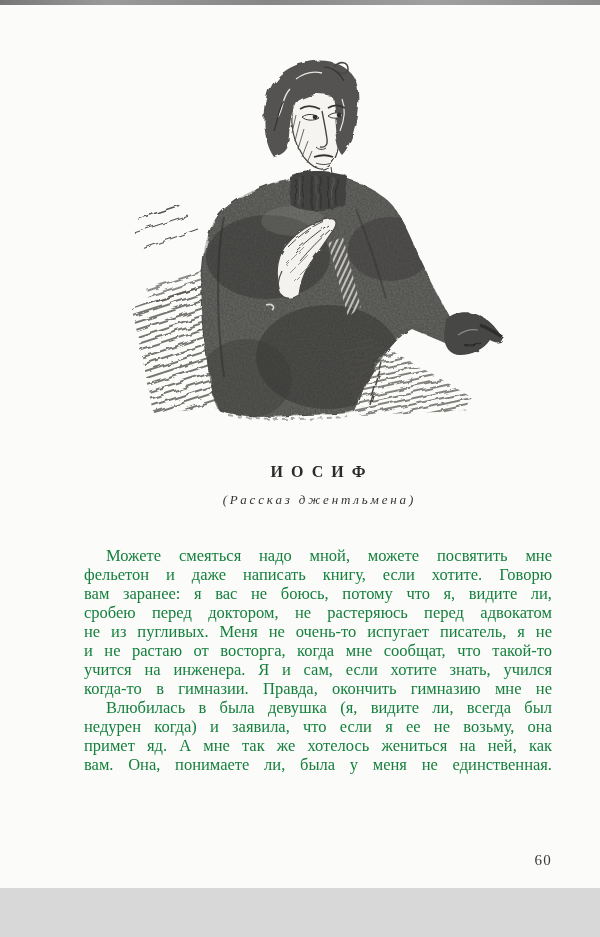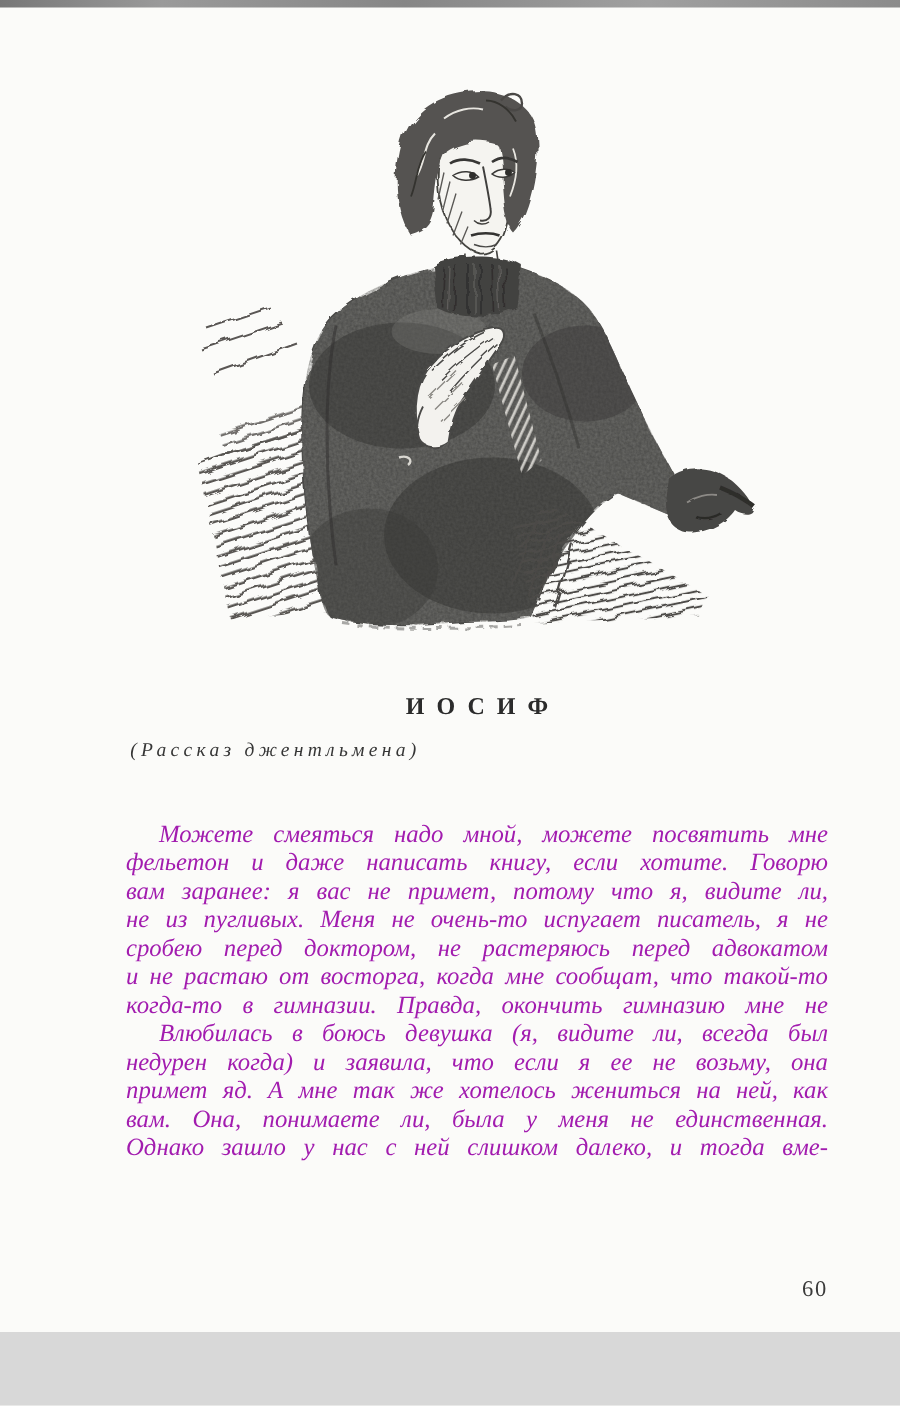--- a/index.html
+++ b/index.html
@@ -13,26 +13,26 @@
     background:linear-gradient(90deg,#777 0%,#9a9a9a 18%,#868686 45%,#a0a0a0 72%,#8b8b8b 100%);
   }
   .illustration{position:absolute;left:128px;top:57px;width:402px;height:386px;}
   .story-title{
     position:absolute;left:84px;top:463px;width:468px;margin:0;
     text-align:center;font-size:16px;font-weight:bold;
     letter-spacing:0.5em;text-indent:0.5em;color:#2b2b2b;
   }
   .story-subtitle{
     position:absolute;left:84px;top:492px;width:468px;
-    font-style:italic;font-size:13px;
+    text-align:center;font-style:italic;font-size:13px;
     letter-spacing:0.22em;text-indent:0.22em;color:#363636;
   }
   .body-text{
     position:absolute;left:84px;top:546px;width:468px;
-    font-size:16.5px;line-height:19px;color:#a21caf;font-style:italic;
+    font-size:16.5px;line-height:19px;color:#15803d;
   }
   .para{margin:0;padding:0;}
   .tline{display:block;text-align:justify;text-align-last:justify;}
   .tline.first{text-indent:22px;}
   .tline.last{text-align-last:left;}
   .page-number{
     position:absolute;left:84px;top:852px;width:468px;
     text-align:right;font-size:15px;letter-spacing:0.08em;color:#3a3a3a;
   }
 </style>
@@ -165,29 +165,29 @@
     </g>
   </svg>
 
   <h1 class="story-title">ИОСИФ</h1>
   <div class="story-subtitle">(Рассказ джентльмена)</div>
 
   <div class="body-text">
     <p class="para">
       <span class="tline first">Можете смеяться надо мной, можете посвятить мне</span>
       <span class="tline">фельетон и даже написать книгу, если хотите. Говорю</span>
-      <span class="tline">вам заранее: я вас не примет, потому что я, видите ли,</span>
+      <span class="tline">вам заранее: я вас не боюсь, потому что я, видите ли,</span>
+      <span class="tline">сробею перед доктором, не растеряюсь перед адвокатом</span>
       <span class="tline">не из пугливых. Меня не очень-то испугает писатель, я не</span>
-      <span class="tline">сробею перед доктором, не растеряюсь перед адвокатом</span>
       <span class="tline">и не растаю от восторга, когда мне сообщат, что такой-то</span>
+      <span class="tline">учится на инженера. Я и сам, если хотите знать, учился</span>
       <span class="tline">когда-то в гимназии. Правда, окончить гимназию мне не</span>
     </p>
     <p class="para">
-      <span class="tline first">Влюбилась в боюсь девушка (я, видите ли, всегда был</span>
+      <span class="tline first">Влюбилась в была девушка (я, видите ли, всегда был</span>
       <span class="tline">недурен когда) и заявила, что если я ее не возьму, она</span>
       <span class="tline">примет яд. А мне так же хотелось жениться на ней, как</span>
       <span class="tline">вам. Она, понимаете ли, была у меня не единственная.</span>
-      <span class="tline">Однако зашло у нас с ней слишком далеко, и тогда вме-</span>
     </p>
   </div>
 
   <div class="page-number">60</div>
 </div>
 
 </body></html>

